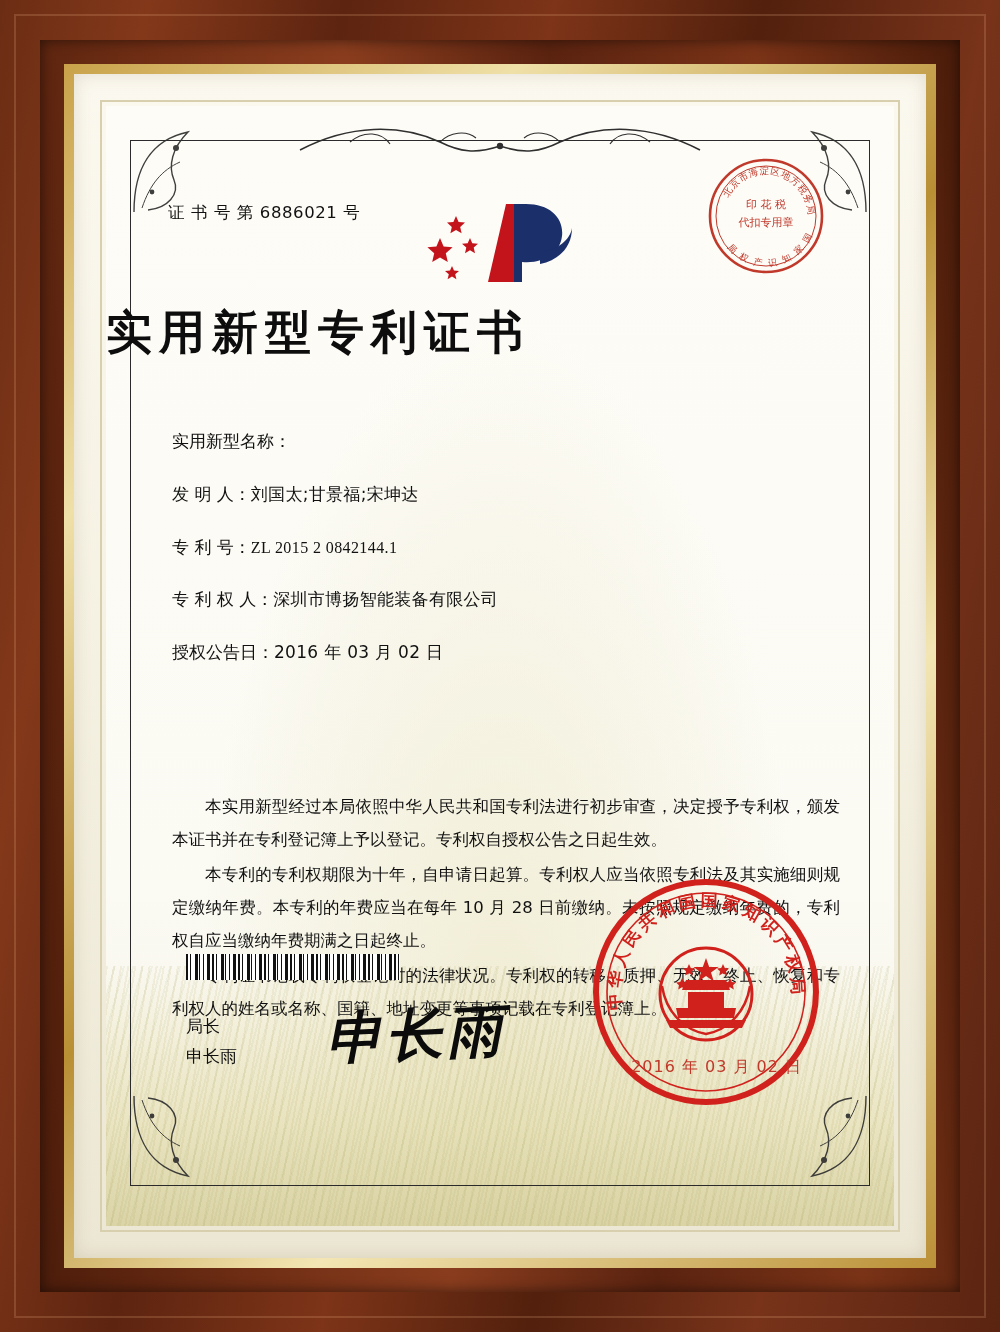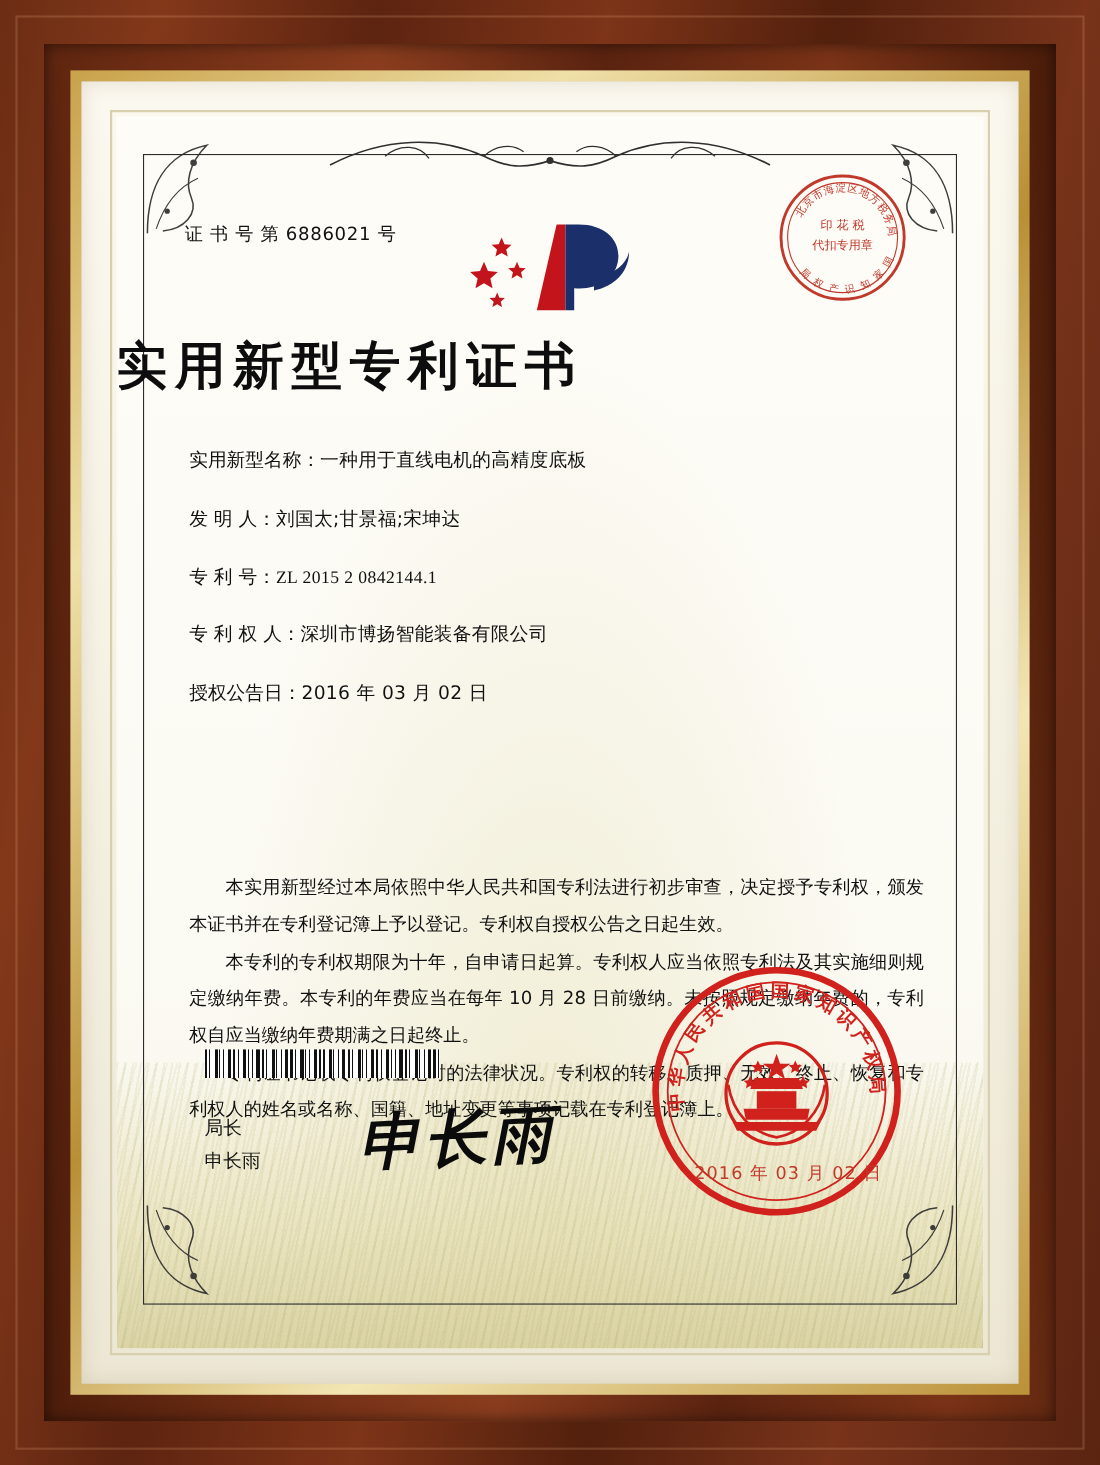--- a/index.html
+++ b/index.html
@@ -159,20 +159,21 @@
     left: 66px; top: 302px;
     width: 660px;
   }
   .field-row {
     display: flex;
     align-items: baseline;
     margin-bottom: 29px;
     font-size: 17px;
     color: #111;
     line-height: 1.4;
+    margin-top: 22px;
   }
   .field-label {
     white-space: pre;
     flex: 0 0 auto;
   }
   .field-value {
     flex: 1 1 auto;
     letter-spacing: 0.3px;
   }
   .field-value.mono {
@@ -362,21 +363,20 @@
             <text transform="rotate(46 62 62)" x="62" y="112">局</text>
           </g>
         </svg>
       </div>
 
       <div class="title">实用新型专利证书</div>
 
       <div class="fields">
         <div class="field-row">
           <span class="field-label">实用新型名称：</span>
-          <span class="field-value">一种用于直线电机的高精度底板</span>
         </div>
         <div class="field-row">
           <span class="field-label">发 明 人：</span>
           <span class="field-value">刘国太;甘景福;宋坤达</span>
         </div>
         <div class="field-row">
           <span class="field-label">专 利 号：</span>
           <span class="field-value mono">ZL 2015 2 0842144.1</span>
         </div>
         <div class="field-row">

